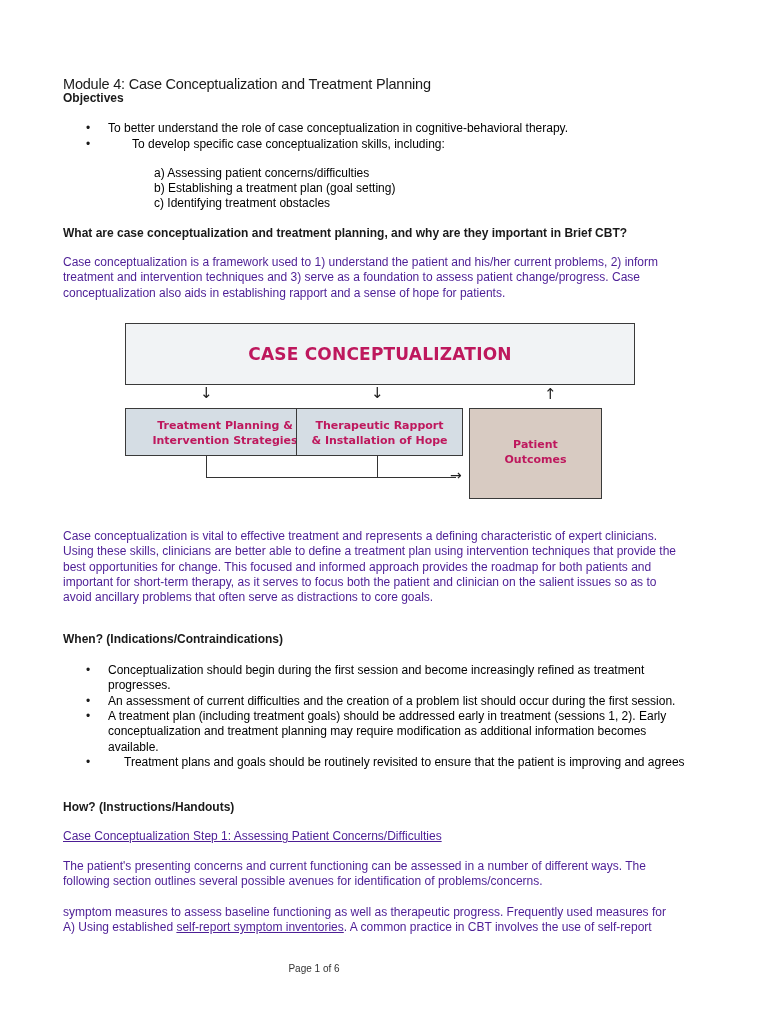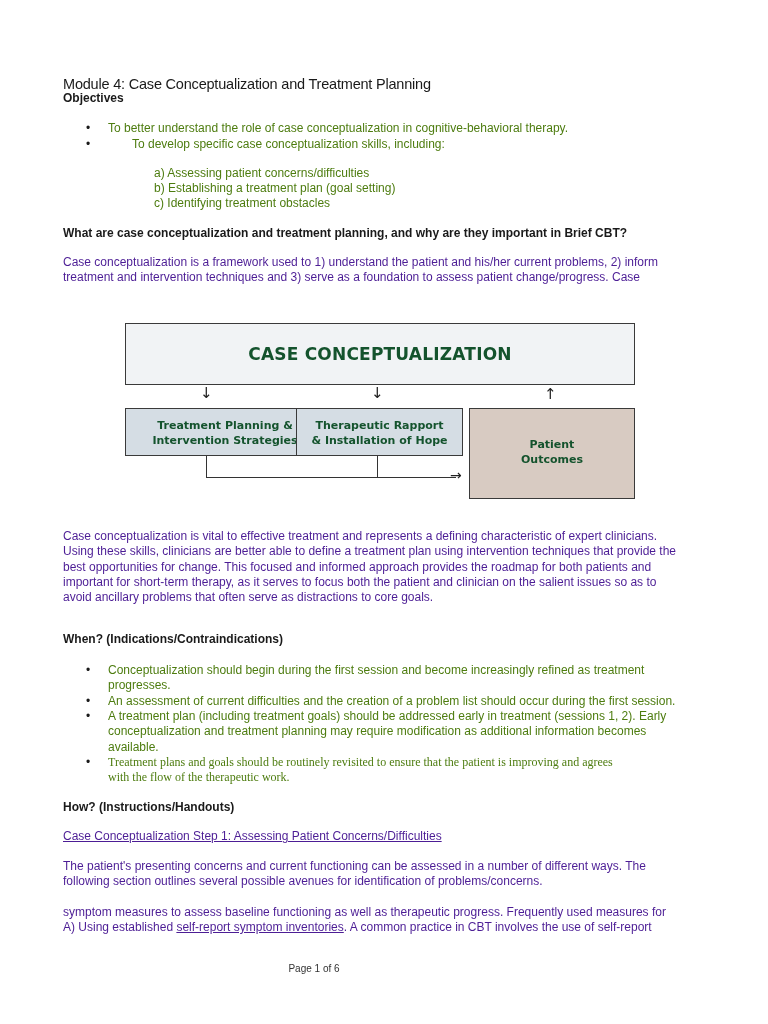--- a/index.html
+++ b/index.html
@@ -2,31 +2,31 @@
 <html><head>
 <meta charset="utf-8">
 <style>
   html, body { margin:0; padding:0; background:#ffffff; }
   body { width:768px; height:1024px; position:relative; overflow:hidden;
          font-family:"Liberation Sans", sans-serif; color:#1a1a1a; }
   .abs { position:absolute; }
   .title { left:63px; top:58px; font-size:14.5px; font-weight:normal; letter-spacing:-0.2px;margin-top:18px; }
   .h { font-size:12px; font-weight:bold; }
   .p { font-size:12px; line-height:15.3px; color:#4c1d95; }
-  .li { position:absolute; font-size:12px; line-height:15.3px; color:#4d7c0f; }
+  .li { position:absolute; font-size:12px; line-height:15.3px; color:#000000; }
   .bullet { position:absolute; left:86px; font-size:12px; }
   u { text-decoration:underline; }
   
   .dbox { position:absolute; border:1.5px solid #3a3a3a; box-sizing:border-box;
-          font-family:"DejaVu Sans", sans-serif; color:#14532d; text-align:center; }
+          font-family:"DejaVu Sans", sans-serif; color:#be185d; text-align:center; }
   .dtop { left:125px; top:323px; width:510px; height:62px; background:#f1f3f5;
           font-size:17px; font-weight:bold; line-height:60px; letter-spacing:0.2px; }
   .dmid { top:408px; height:48px; background:#d5dde4; font-size:11px; font-weight:bold;
           line-height:15px; padding-top:9px; }
-  .dout { left:469px; top:408px; width:166px; height:91px; background:#d8cbc2;
+  .dout { left:469px; top:408px; width:133px; height:91px; background:#d8cbc2;
           font-size:11px; font-weight:bold; line-height:15px; padding-top:28px; }
   .arrow { position:absolute; font-size:15px; font-family:"DejaVu Sans", sans-serif; color:#222; }
   .line { position:absolute; background:#333; }
   .footer { left:0; width:628px; top:963px; text-align:center; font-size:10px; color:#333; }
 </style>
 </head>
 <body>
 
 <div class="abs title">Module 4: Case Conceptualization and Treatment Planning</div>
 
@@ -39,20 +39,21 @@
 
 <div class="li" style="left:154px;top:166px;">a) Assessing patient concerns/difficulties</div>
 <div class="li" style="left:154px;top:181px;">b) Establishing a treatment plan (goal setting)</div>
 <div class="li" style="left:154px;top:196px;">c) Identifying treatment obstacles</div>
 
 <div class="abs h" style="left:63px;top:226px;">What are case conceptualization and treatment planning, and why are they important in Brief CBT?</div>
 
 <div class="abs p" style="left:63px;top:255px;">
   <div>Case conceptualization is a framework used to 1) understand the patient and his/her current problems, 2) inform</div>
   <div>treatment and intervention techniques and 3) serve as a foundation to assess patient change/progress. Case</div>
+  <div>conceptualization also aids in establishing rapport and a sense of hope for patients.</div>
 </div>
 
 <div>
   <div class="dbox dtop">CASE CONCEPTUALIZATION</div>
 
   <span class="arrow" style="left:200px;top:384px;">↓</span>
   <span class="arrow" style="left:371px;top:384px;">↓</span>
   <span class="arrow" style="left:544px;top:385px;">↑</span>
 
   <div class="dbox dmid" style="left:125px;width:200px;">
@@ -93,23 +94,22 @@
 <div class="li" style="left:108px;top:694px;">
   <div>An assessment of current difficulties and the creation of a problem list should occur during the first session.</div>
 </div>
 <span class="bullet" style="top:709px;">•</span>
 <div class="li" style="left:108px;top:709px;">
   <div>A treatment plan (including treatment goals) should be addressed early in treatment (sessions 1, 2). Early</div>
   <div>conceptualization and treatment planning may require modification as additional information becomes</div>
   <div>available.</div>
 </div>
 <span class="bullet" style="top:755px;">•</span>
-<div class="li" style="left:108px;top:755px;font-family:Liberation Serif, serif;">
+<div class="li" style="left:124px;top:755px;">
   <div>Treatment plans and goals should be routinely revisited to ensure that the patient is improving and agrees</div>
-  <div>with the flow of the therapeutic work.</div>
 </div>
 
 <div class="abs h" style="left:63px;top:800px;">How? (Instructions/Handouts)</div>
 
 <div class="abs p" style="left:63px;top:829px;"><u>Case Conceptualization Step 1: Assessing Patient Concerns/Difficulties</u></div>
 
 <div class="abs p" style="left:63px;top:859px;">
   <div>The patient's presenting concerns and current functioning can be assessed in a number of different ways. The</div>
   <div>following section outlines several possible avenues for identification of problems/concerns.</div>
 </div>

